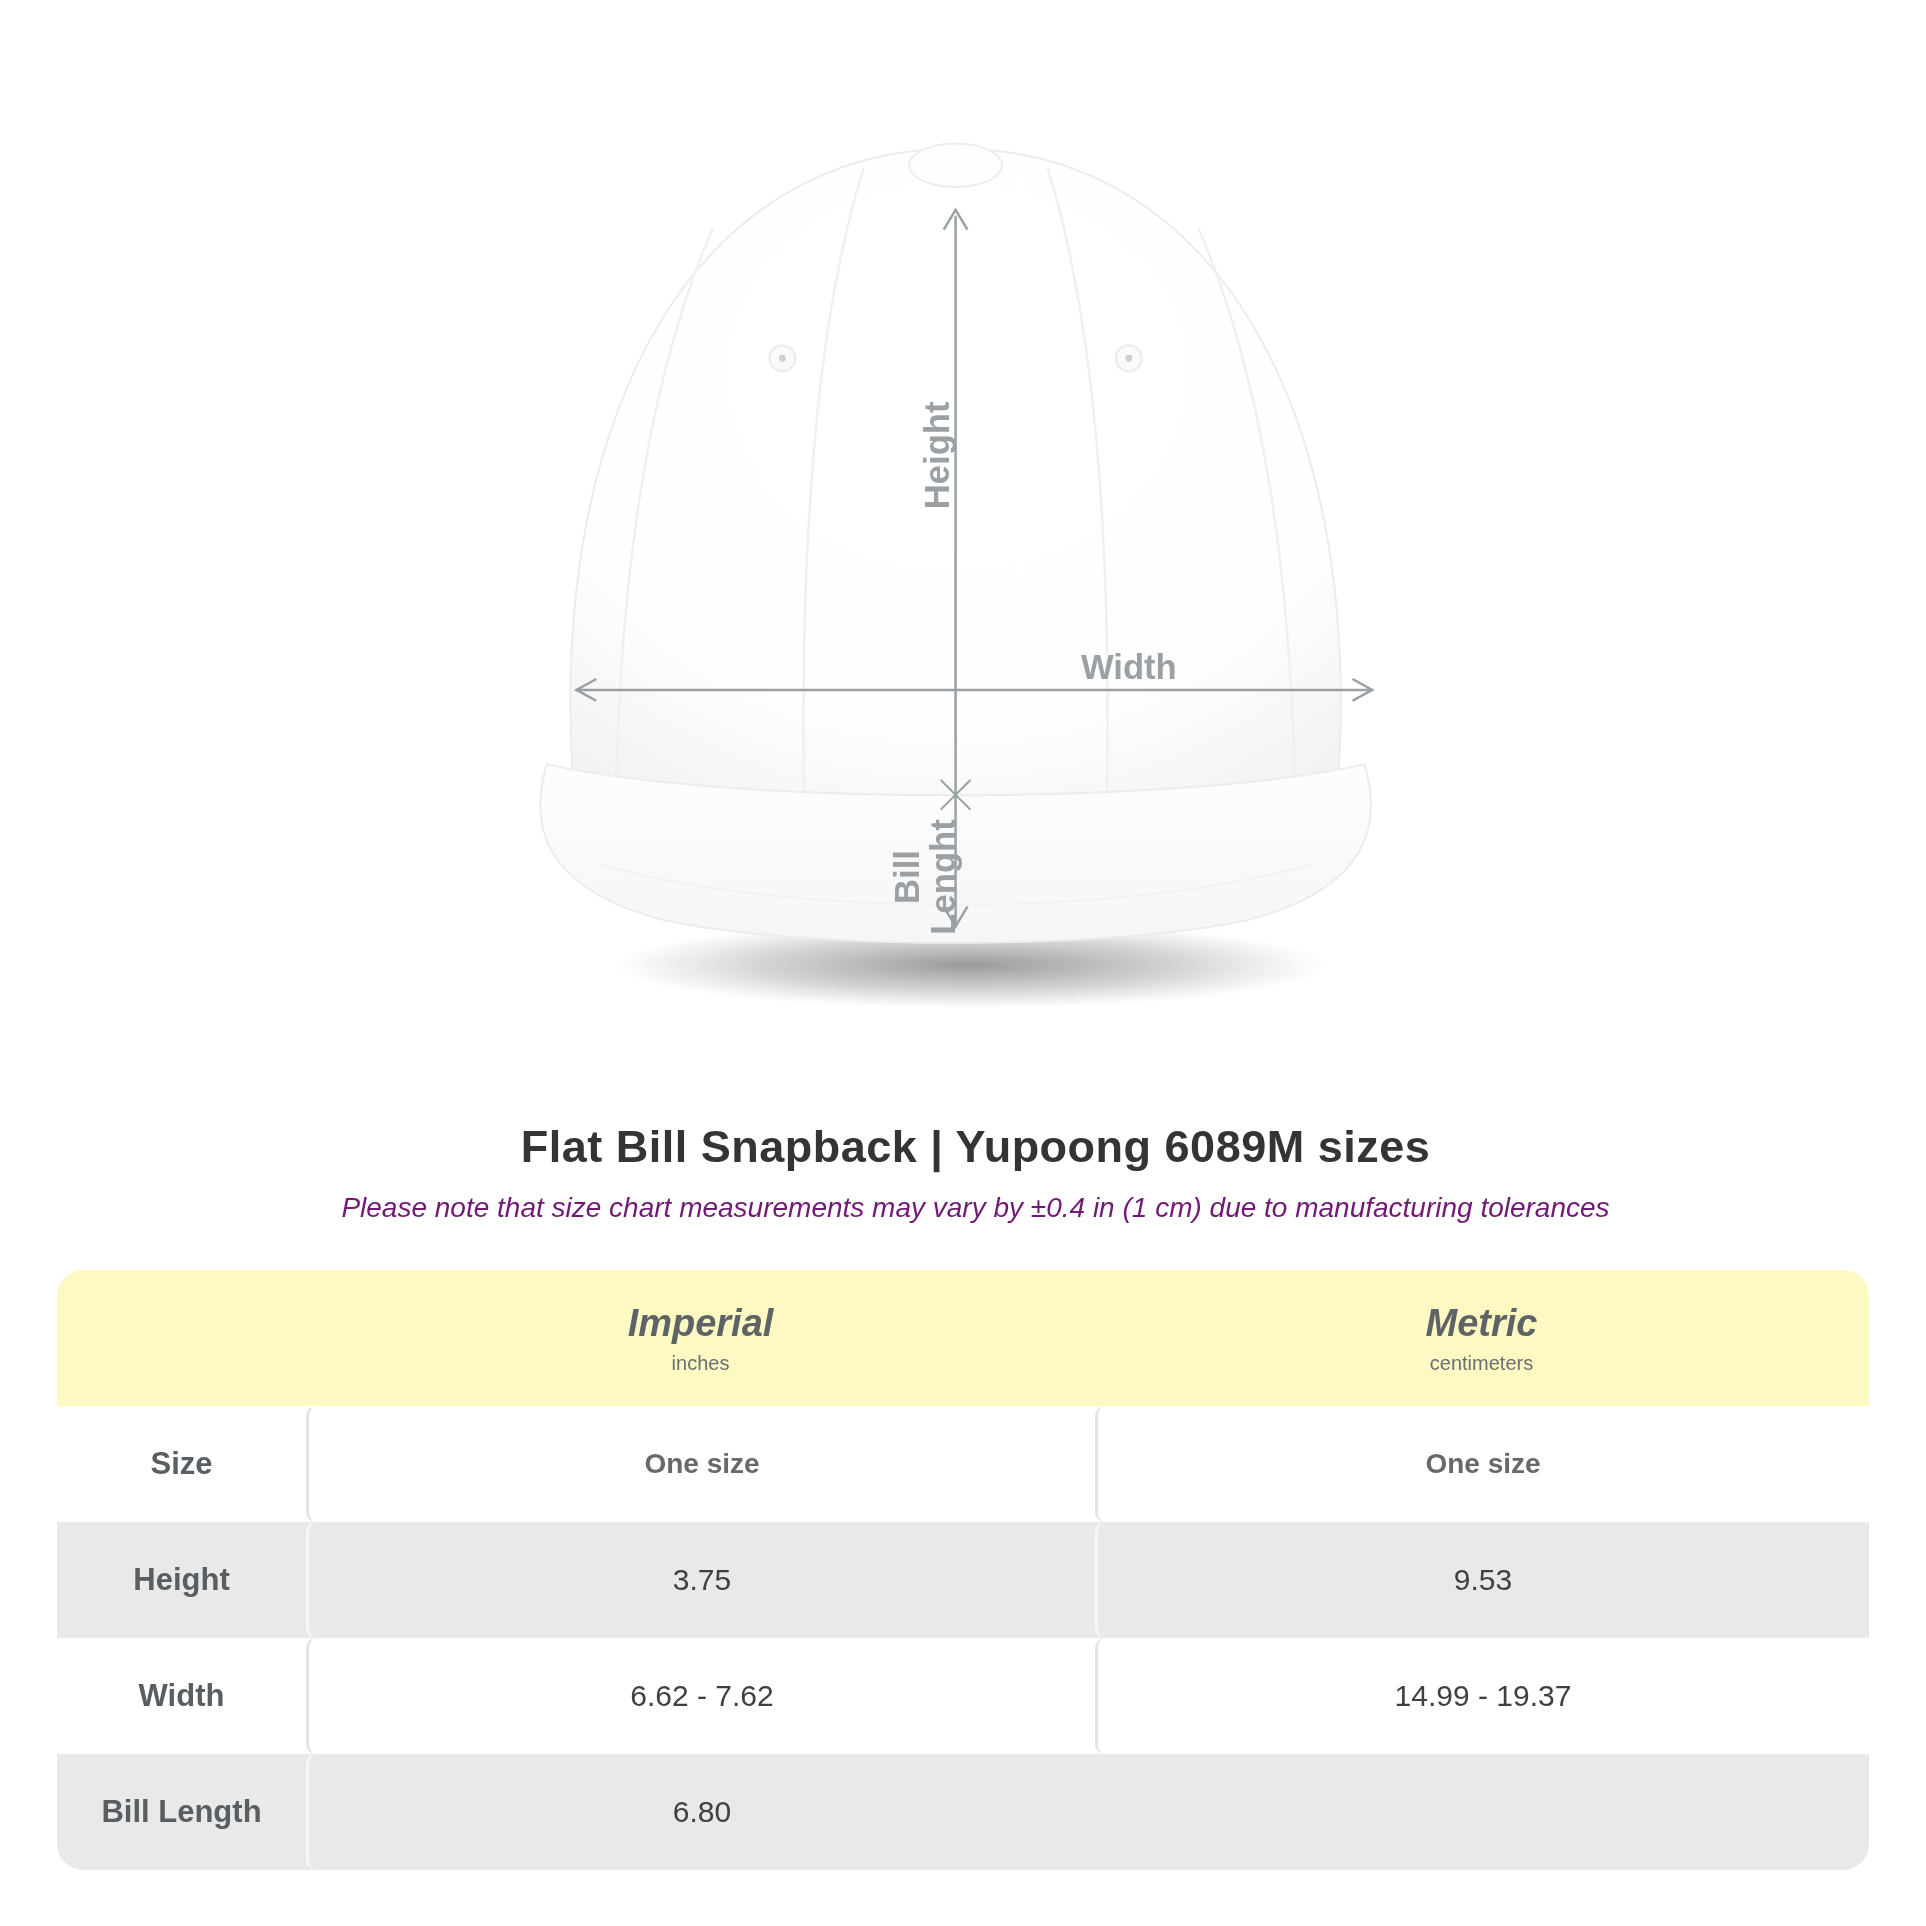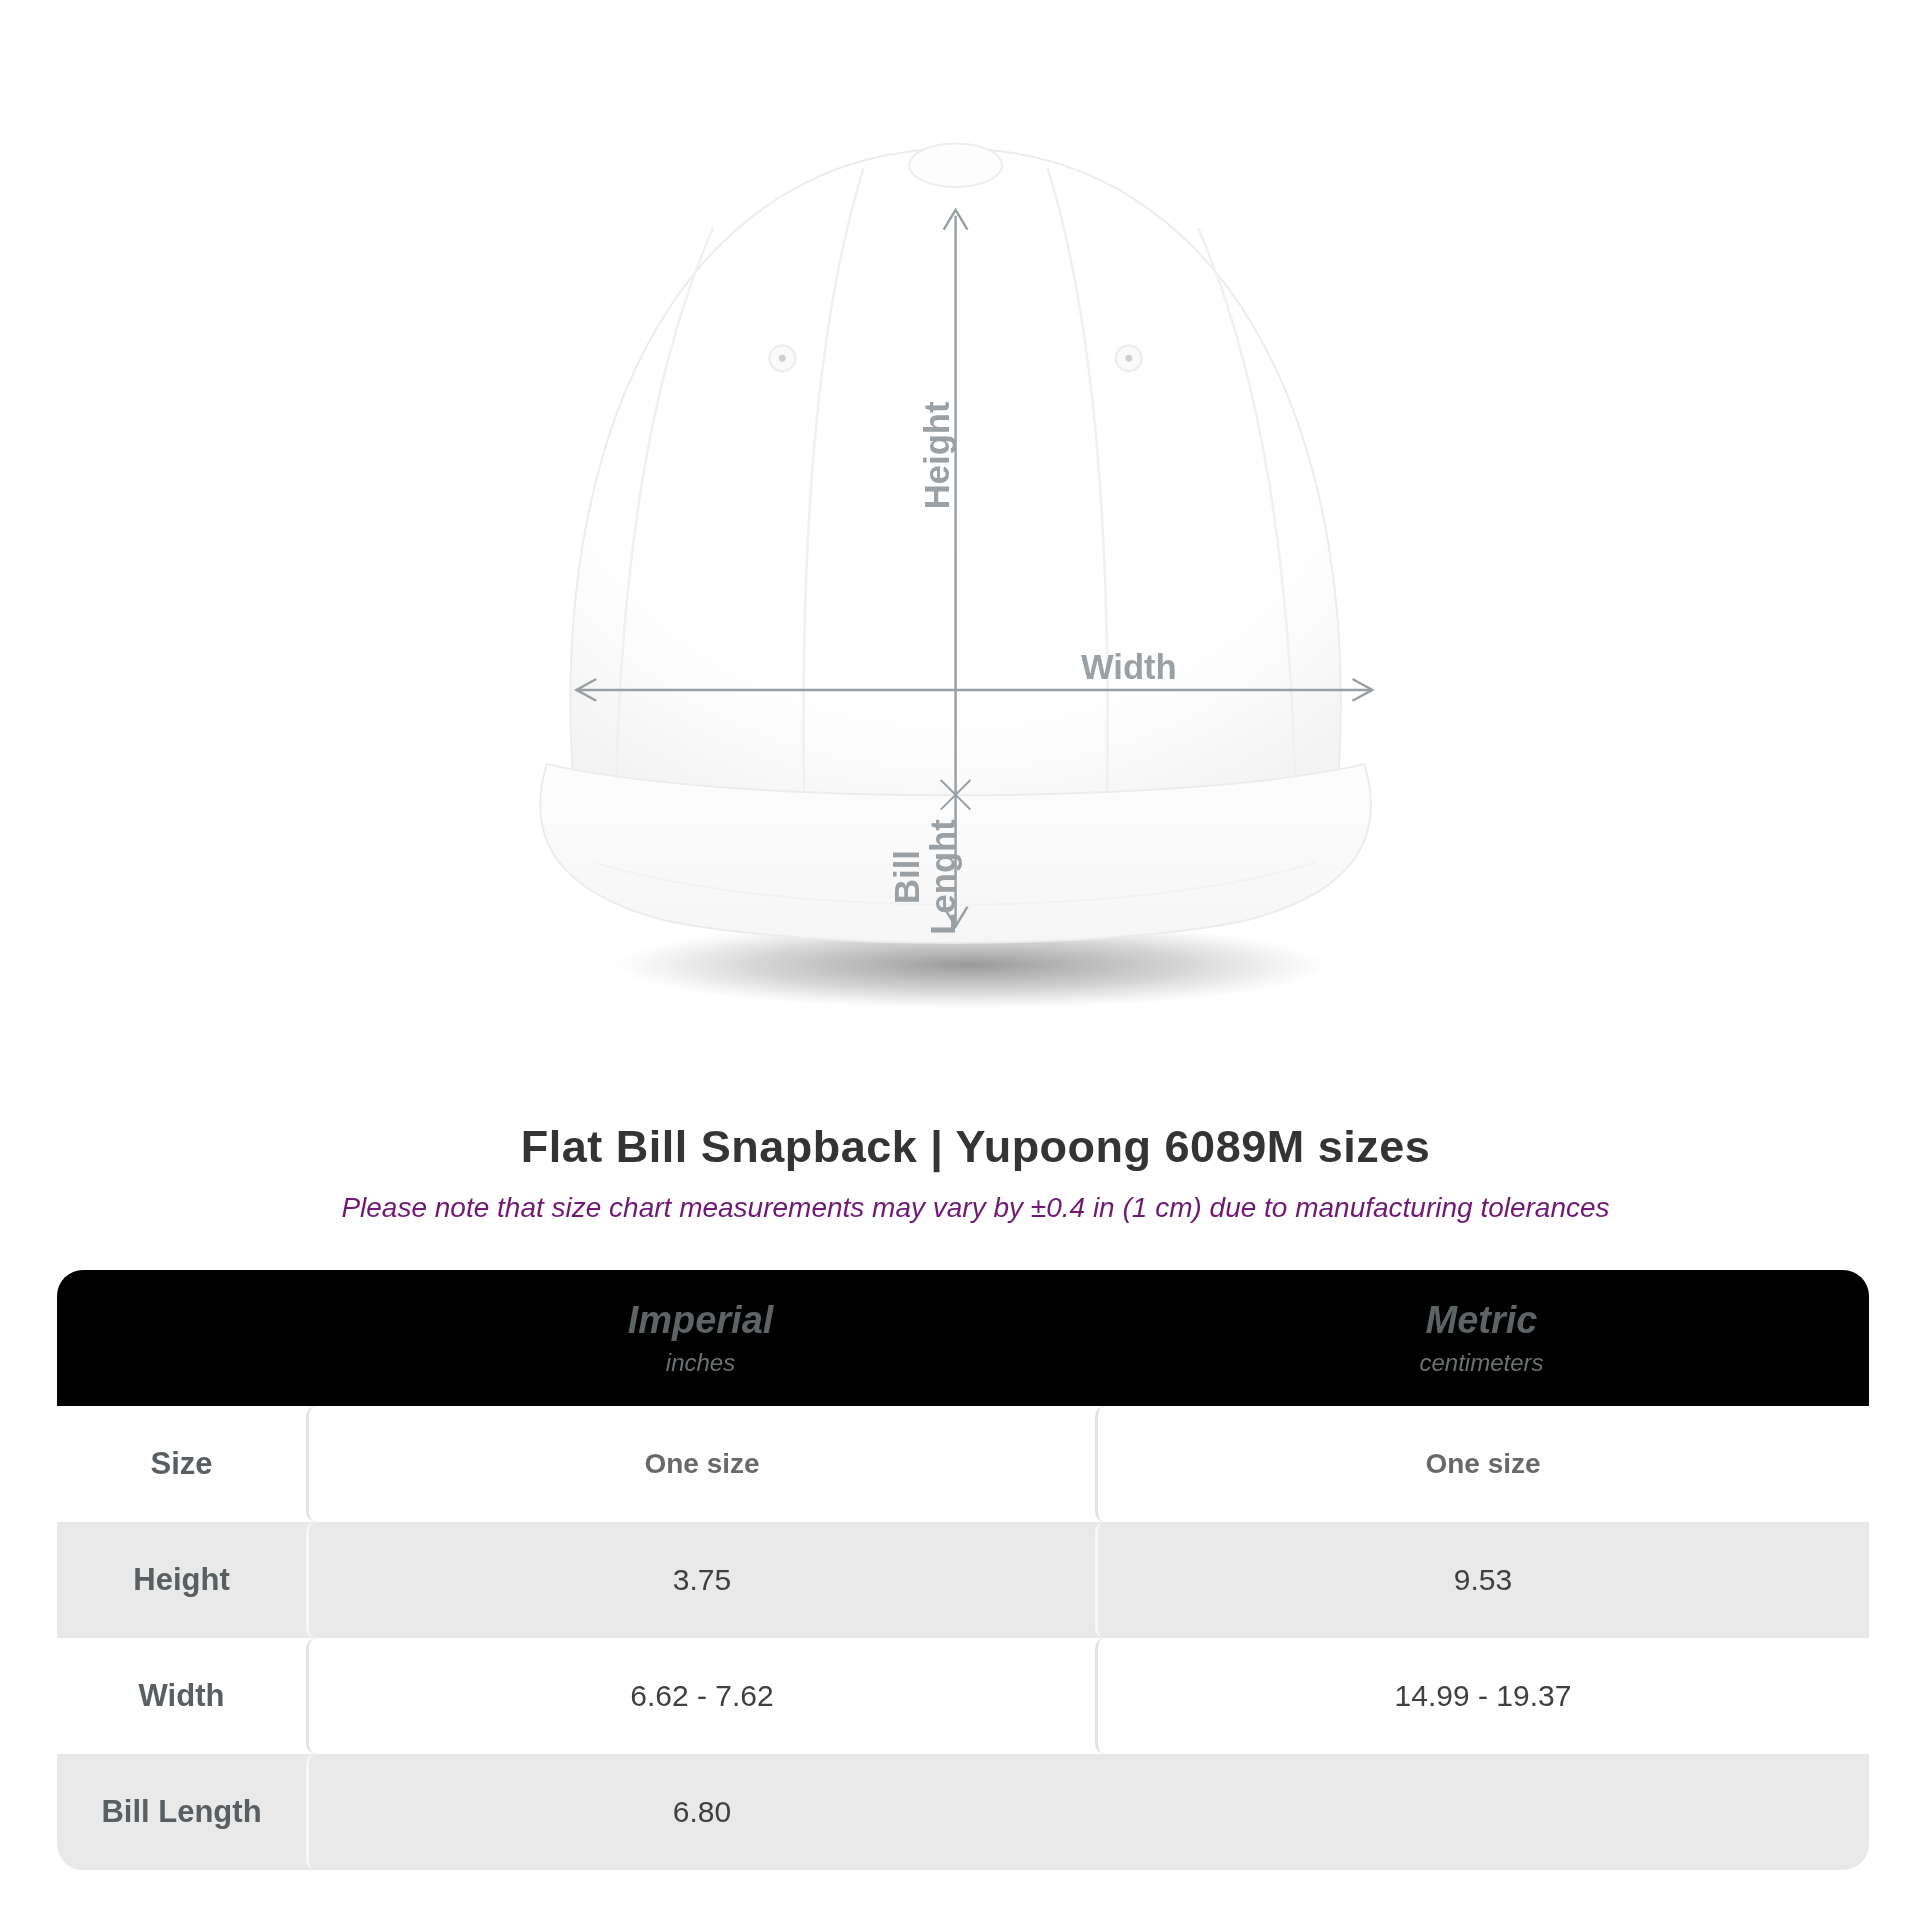--- a/index.html
+++ b/index.html
@@ -18,26 +18,26 @@
   .title-block{position:absolute;top:1123px;left:12px;width:100%;text-align:center;}
   .page-title{
     margin:0;font-size:45px;line-height:48px;font-weight:bold;color:#343434;
     letter-spacing:0.5px;
   }
   .page-subtitle{
     margin:22px 0 0 0;font-size:28px;line-height:30px;font-style:italic;color:#701a75;
   }
   .size-table{position:absolute;top:1270px;left:57px;width:1812px;}
   .thead{
-    height:136px;background:#000000;border-radius:26px 26px 0 0;
+    height:136px;background:#fef9c3;border-radius:26px 26px 0 0;
     display:grid;grid-template-columns:249px 789px 773px;align-items:center;
   }
   .unit-cell{display:flex;flex-direction:column;align-items:center;justify-content:center;}
   .unit-name{font-weight:bold;font-style:italic;font-size:38px;color:#5e6366;}
-  .unit-sub{font-style:italic;font-size:24px;color:#6b7073;margin-top:7px;}
+  .unit-sub{font-size:20px;color:#6b7073;margin-top:7px;}
   .trow{height:116px;display:grid;grid-template-columns:249px 789px 773px;}
   .row-gray{background:#e9e9e9;}
   .row-last{border-radius:0 0 26px 26px;}
   .cell{display:flex;align-items:center;justify-content:center;}
   .trow .cell + .cell{border-left:3px solid #e3e3e3;border-radius:10px;}
   .trow.row-gray .cell + .cell{border-left-color:#f7f7f7;}
   .rlabel{font-weight:bold;font-size:31px;color:#585e61;}
   .rval{font-size:30px;color:#404040;}
   .rval.onesize{font-weight:bold;font-size:28px;color:#67696b;}
 </style>

